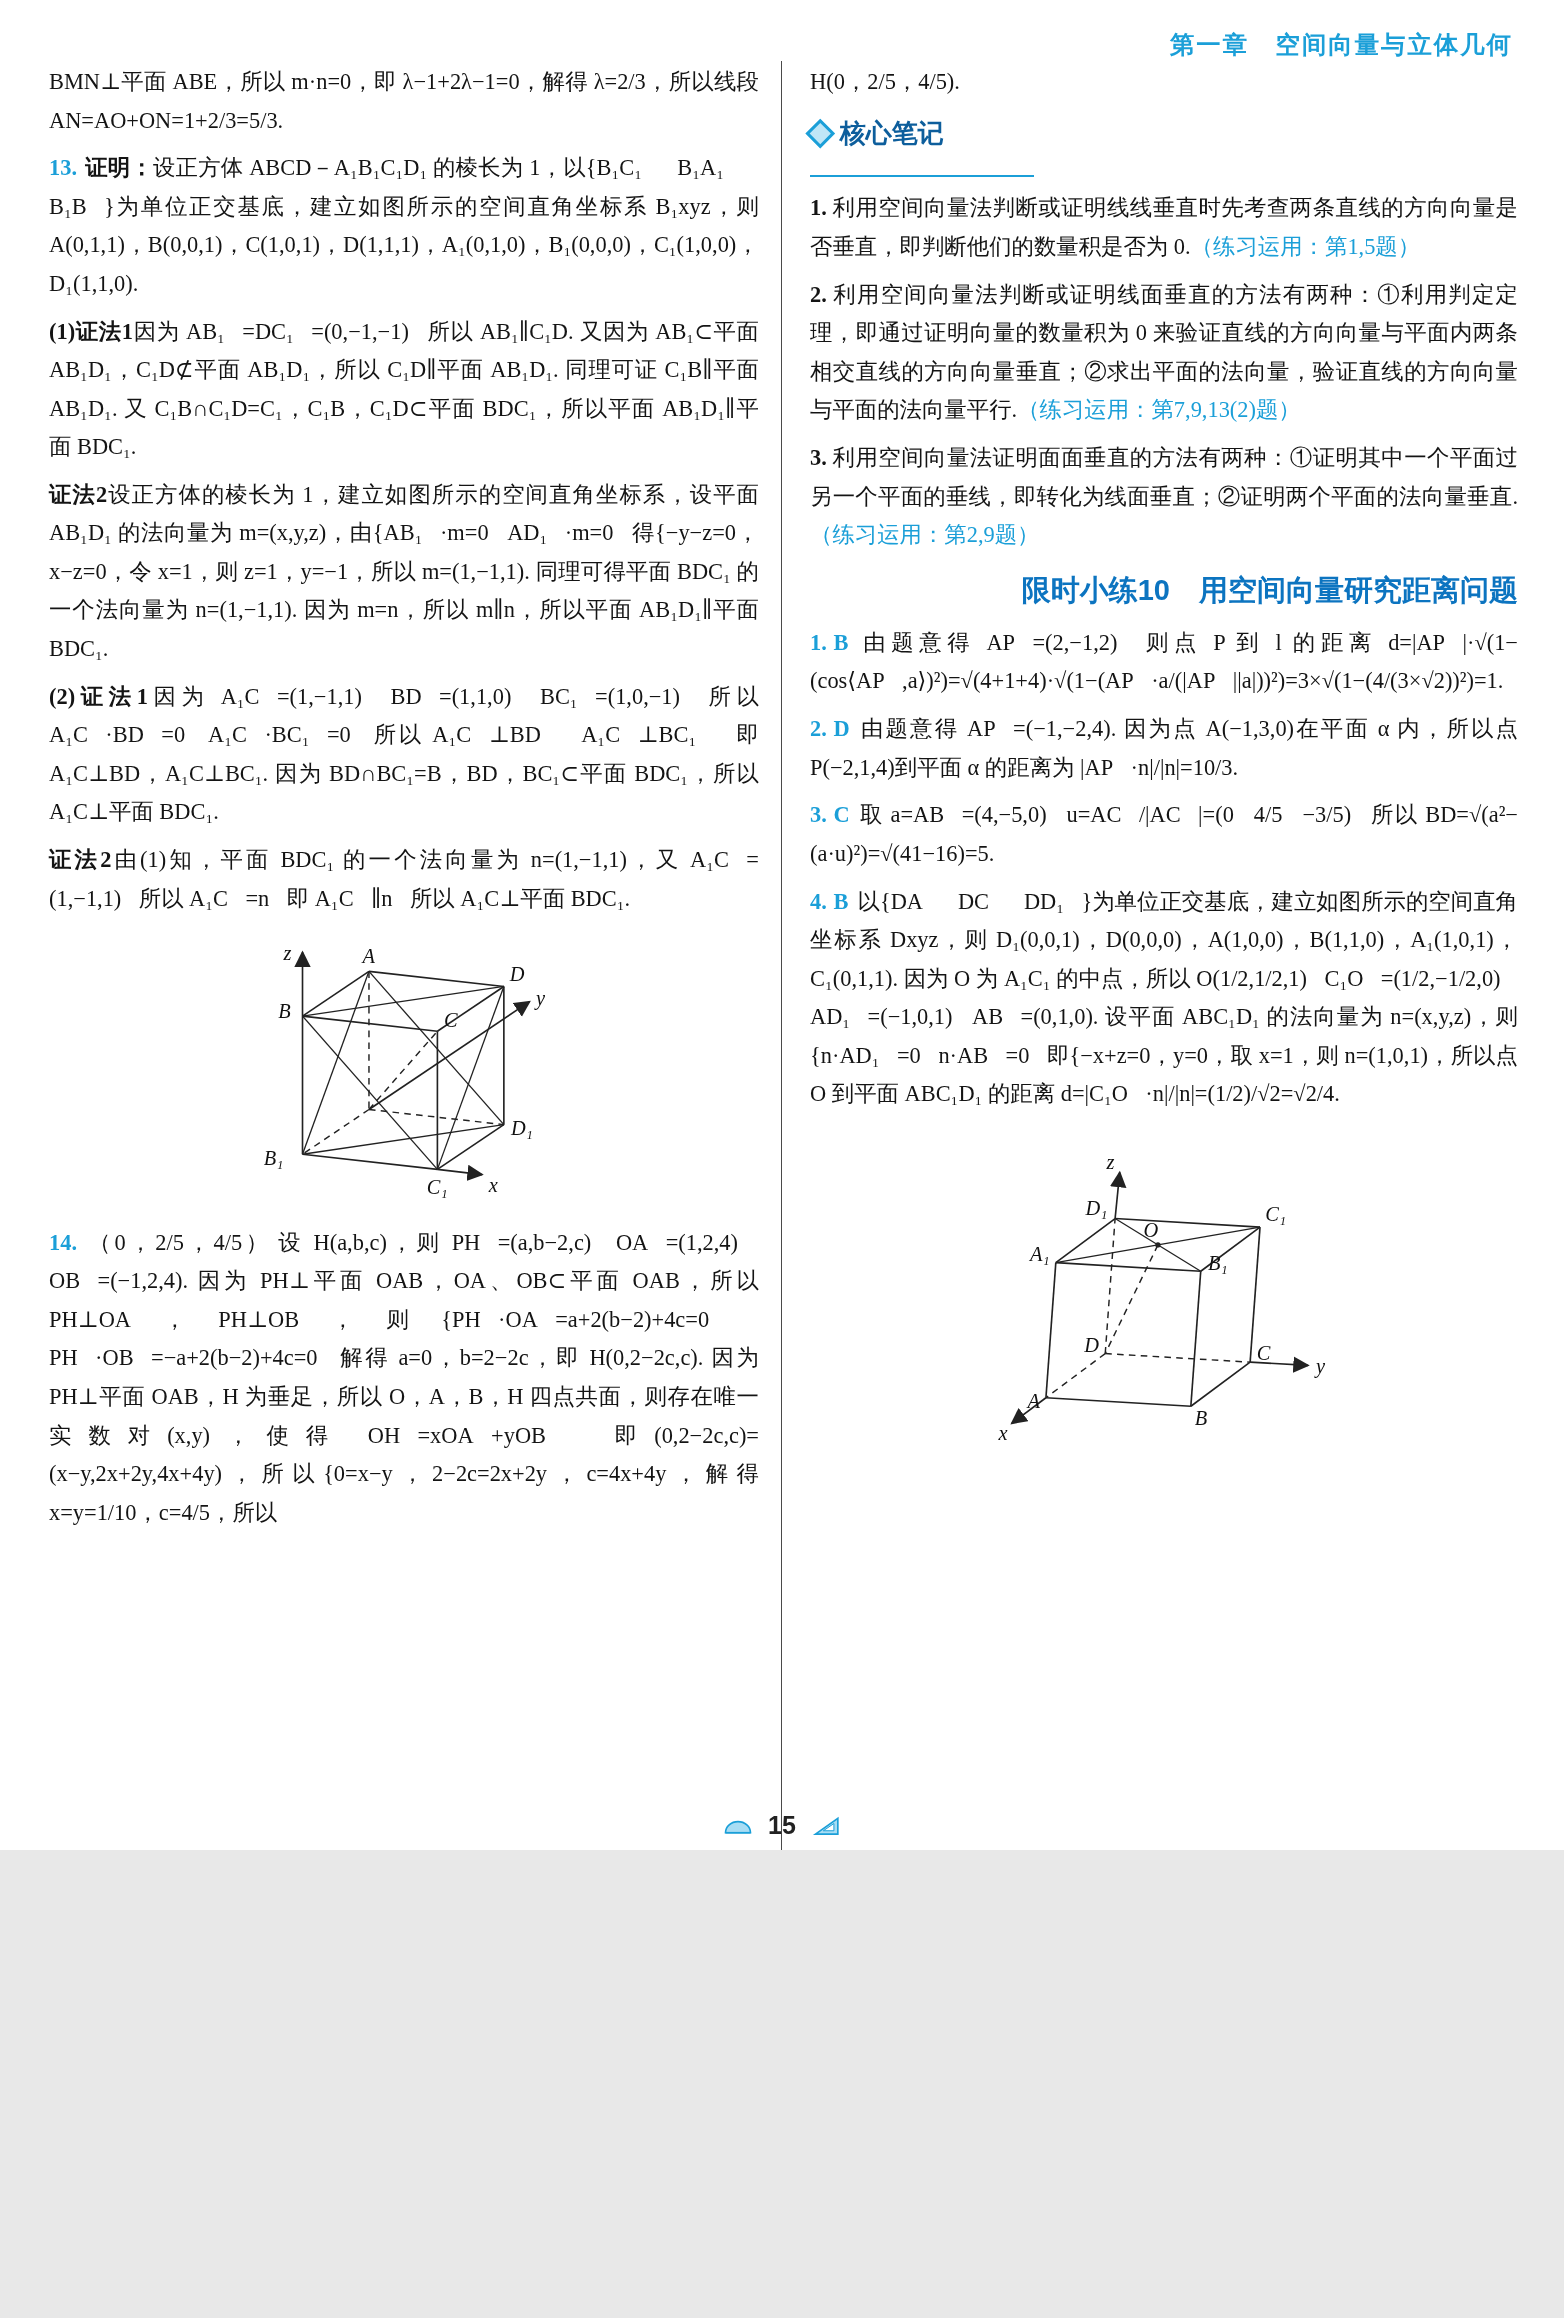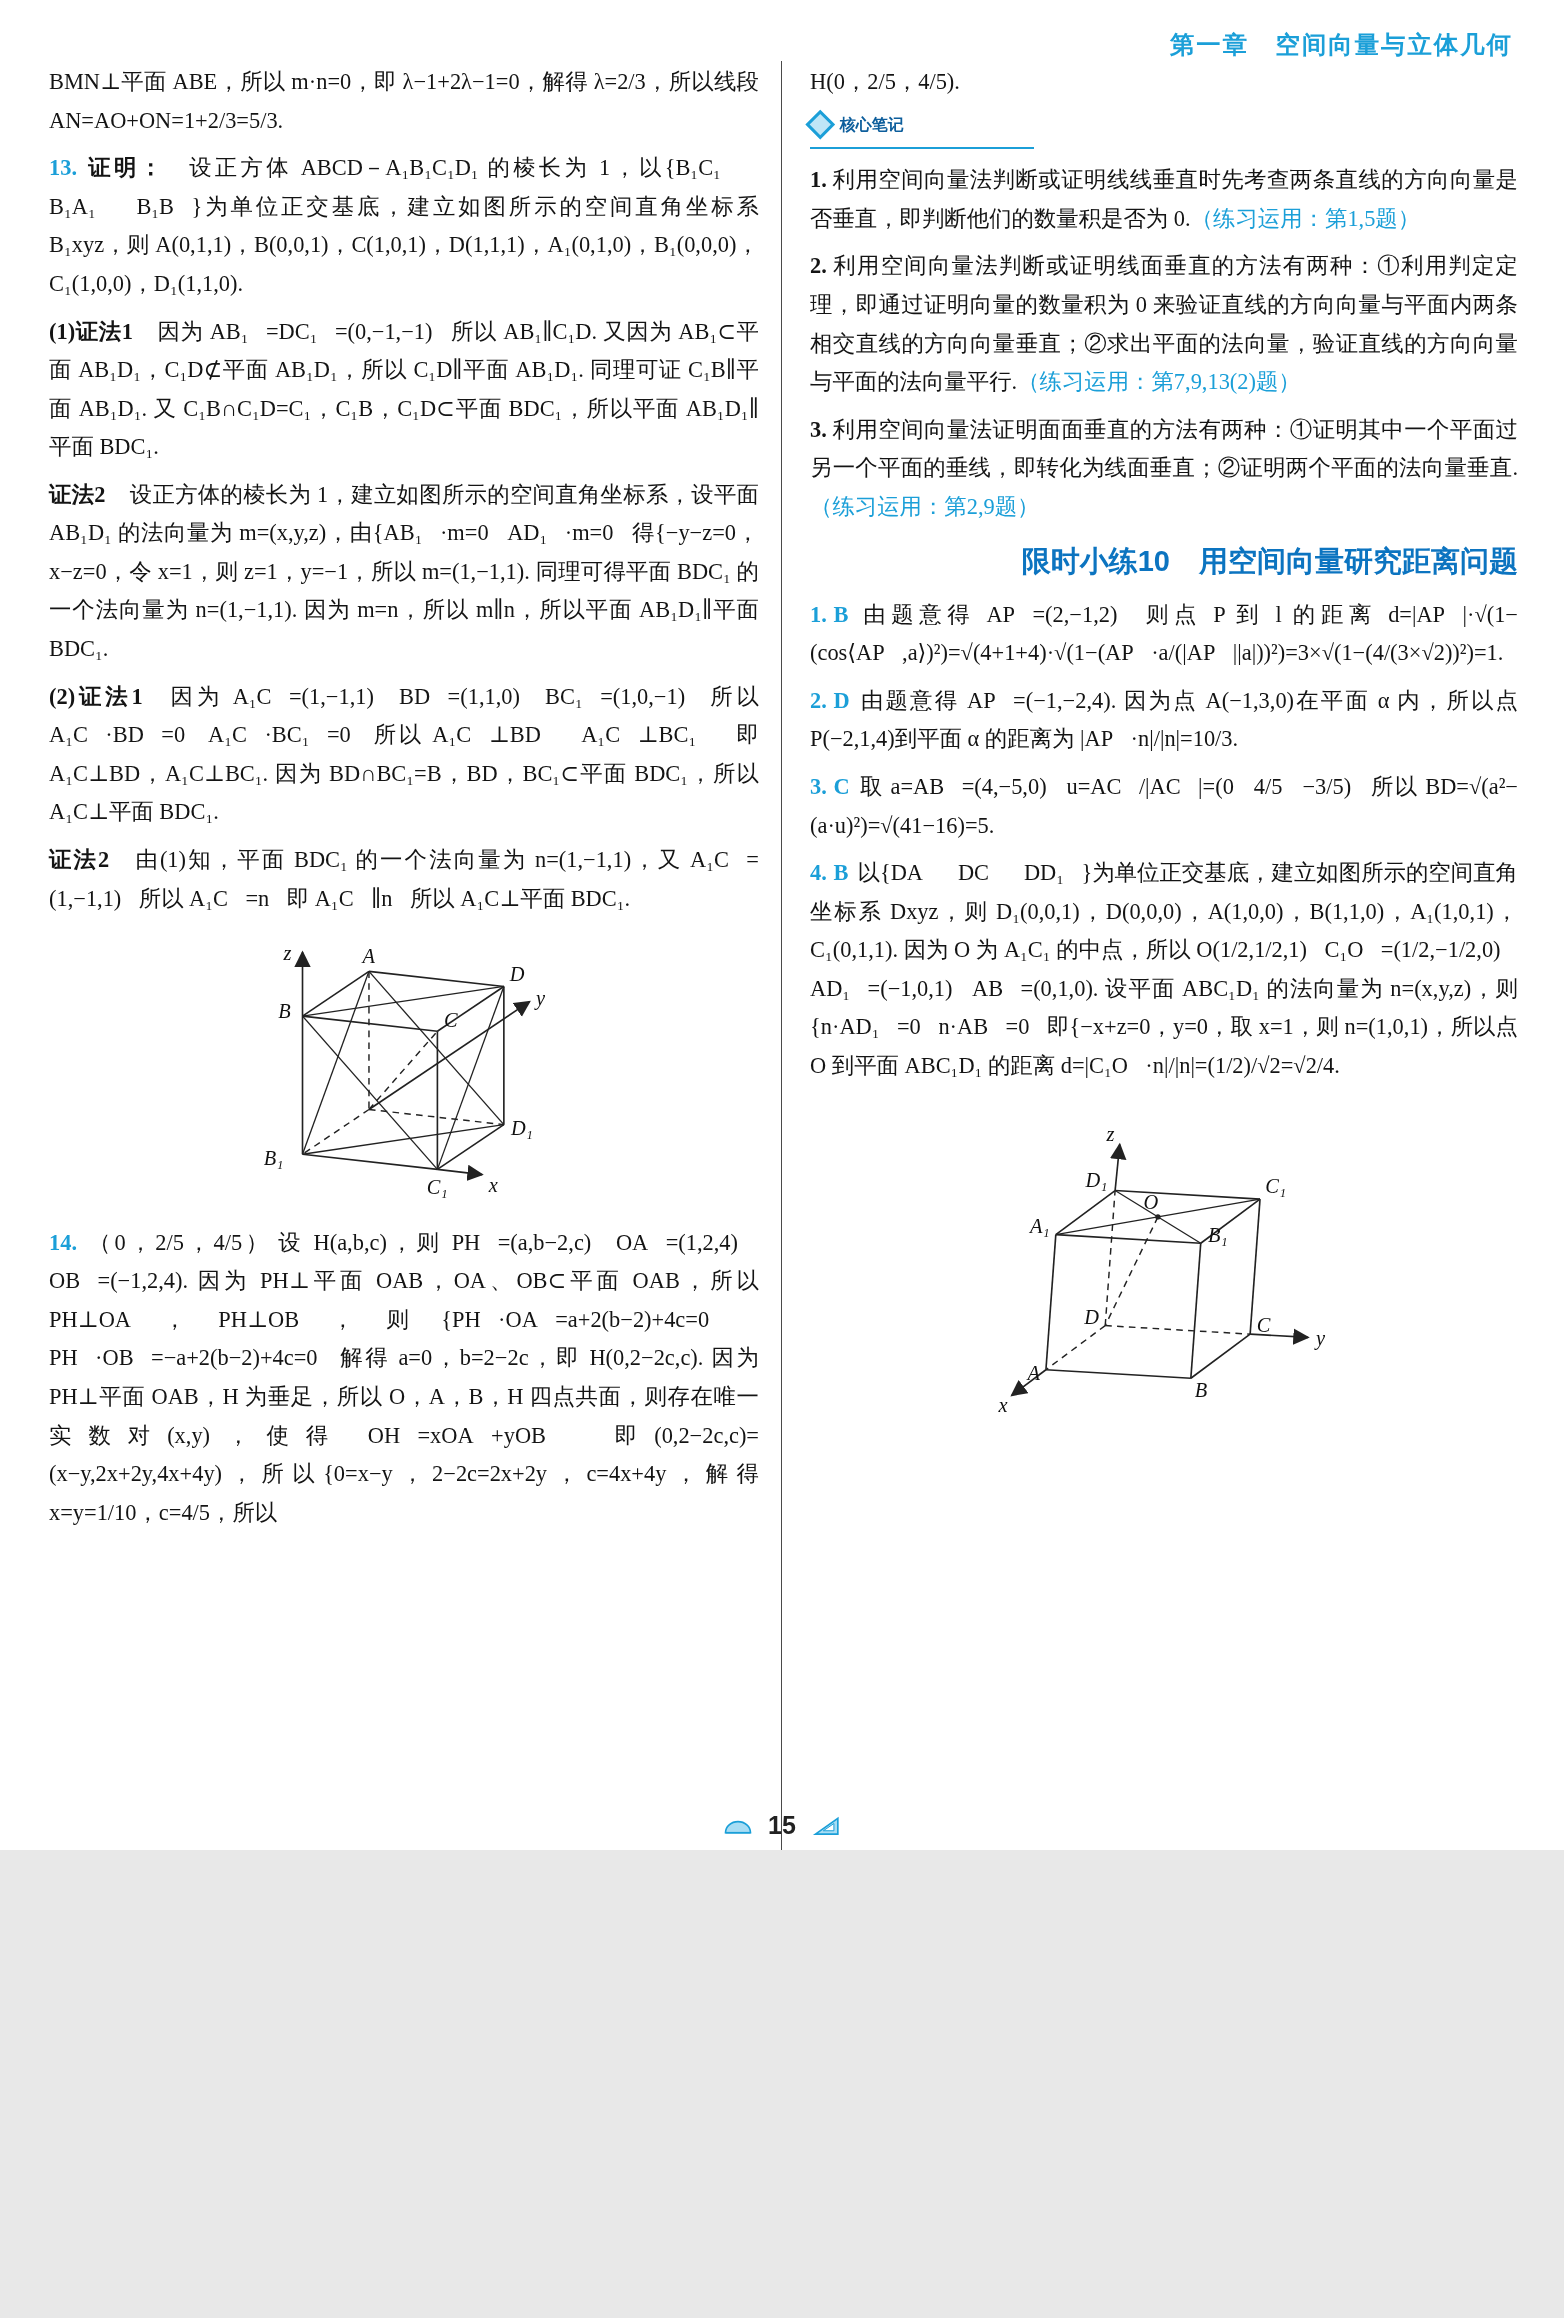--- a/index.html
+++ b/index.html
@@ -23,31 +23,31 @@
   .col{
     position:absolute;top:63px;
     font-size:22.4px;line-height:1.72;text-align:justify;
   }
   .col-left{left:49px;width:710px;}
   .col-right{left:810px;width:708px;}
   p.blk{margin:0 0 9.2px 0;}
   .inum{color:#1b9fd8;font-weight:bold;margin-right:8px;}
   .qnum{color:#1b9fd8;font-weight:bold;margin-right:6.6px;}
   .qans{color:#1b9fd8;font-weight:bold;margin-right:9.2px;}
-  .head{font-weight:bold;margin-right:24px;}
+  .head{font-weight:bold;margin-right:0;}
   .ansb{font-weight:normal;margin-right:6.6px;}
   .ref{color:#1b9fd8;}
   .nnum{font-weight:bold;margin-right:5.3px;}
   .notes-title{
     display:flex;align-items:center;gap:9.2px;
     margin:9.2px 0 12px 0;
     font-family:"Liberation Sans","DejaVu Sans",sans-serif;
-    font-weight:bold;font-size:16px;color:#0d5e9c;
+    font-weight:bold;font-size:26px;color:#0d5e9c;
     border-bottom:2px solid #1b9fd8;
-    width:224px;padding-bottom:9px;
+    width:224px;padding-bottom:20px;
   }
   .diamond{
     width:14.5px;height:14.5px;border:3.3px solid #1b9fd8;
     transform:rotate(45deg);display:inline-block;background:#bfe6f7;
   }
   .section-title{
     text-align:right;
     font-family:"Liberation Sans","DejaVu Sans",sans-serif;
     font-weight:bold;font-size:29px;color:#0c74c0;
     margin:17px 0 14.5px 0;line-height:1.3;

